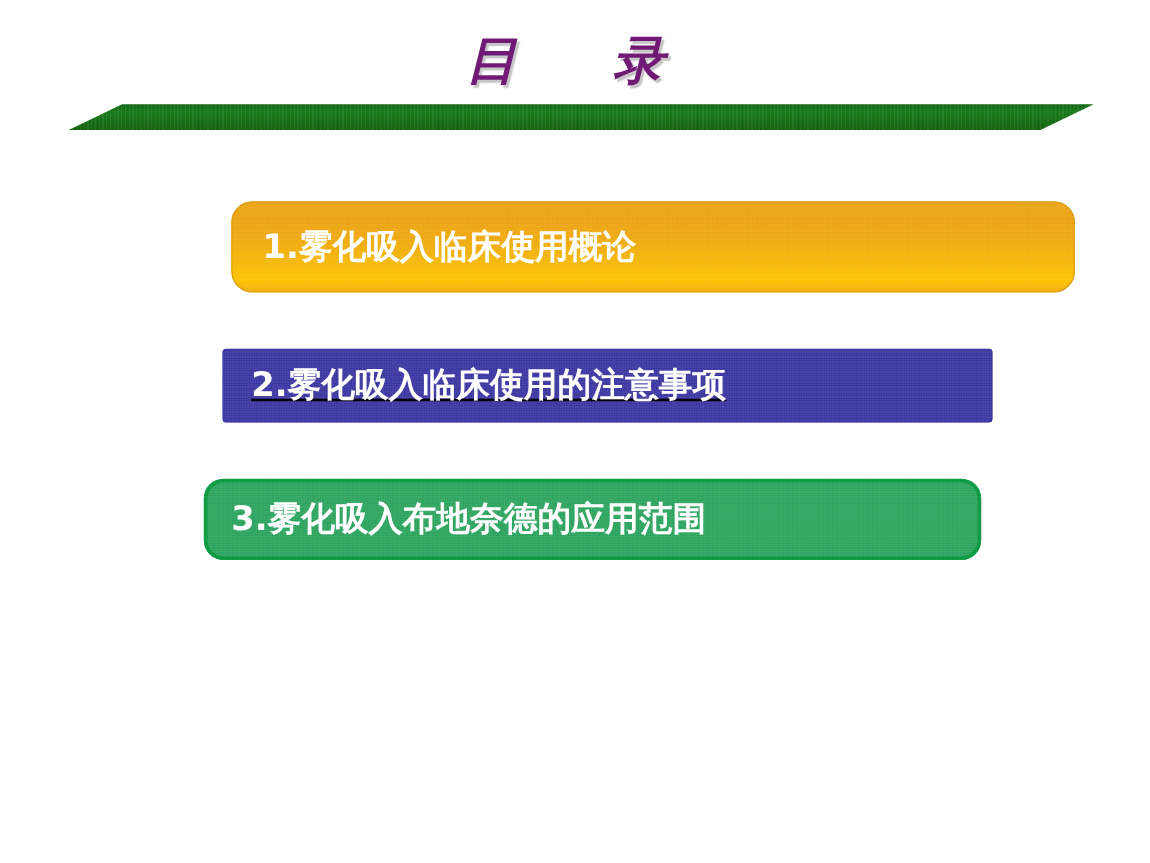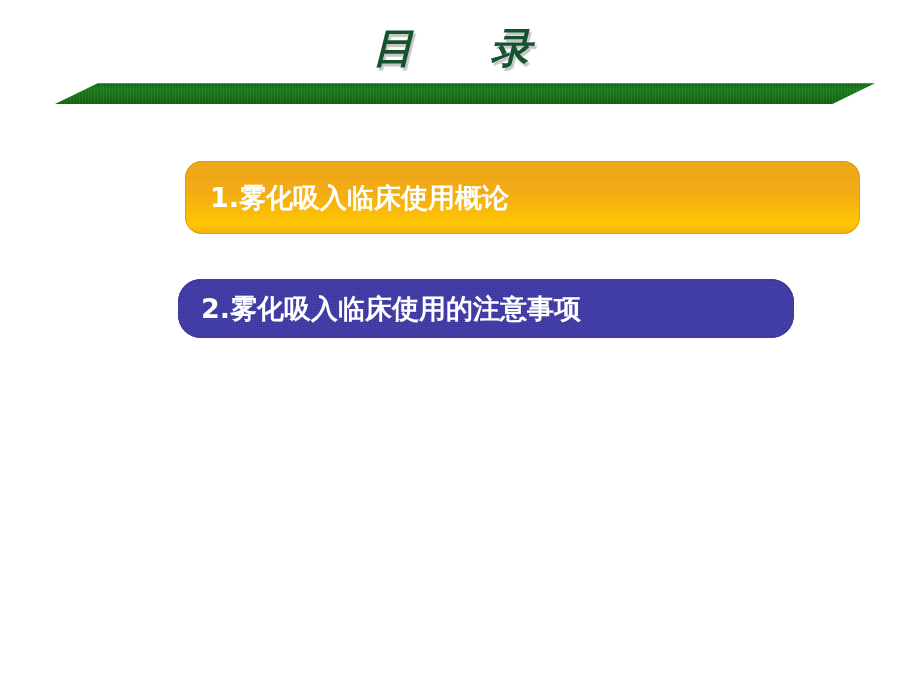--- a/index.html
+++ b/index.html
@@ -26,21 +26,21 @@
     position: absolute;
     left: 0;
     top: 26px;
     width: 920px;
     text-align: center;
     font-family: "DejaVu Serif", "Liberation Serif", serif;
     font-size: 41px;
     font-weight: bold;
     font-style: italic;
     letter-spacing: 16px;
-    color: #14532d;
+    color: #701a75;
     text-shadow: 2px 3px 1px rgba(150,150,150,0.55);
     line-height: 1.1;
     white-space: pre;
   }
 
   
   .banner-wrap {
     position: absolute;
     left: 55px;
     top: 80px;
@@ -116,23 +116,24 @@
   #item-1 .agenda-label {
     margin-left: 25px;
   }
 
   
   #item-2 {
     left: 178px;
     top: 279px;
     width: 616px;
     height: 59px;
-    border-radius: 23px;
+    border-radius: 3px;
     background: #3a35a0;
     box-shadow: inset 0 0 0 1px #3430a0;
+    text-decoration: underline;
   }
   #item-2 .agenda-label {
     margin-left: 23px;
   }
 
   
   #item-3 {
     left: 163px;
     top: 383px;
     width: 622px;
@@ -179,14 +180,18 @@
   <div class="agenda-item" id="item-1">
     <div class="tex"></div>
     <span class="agenda-label">1.雾化吸入临床使用概论</span>
   </div>
 
   <div class="agenda-item" id="item-2">
     <div class="tex"></div>
     <span class="agenda-label">2.雾化吸入临床使用的注意事项</span>
   </div>
 
+  <div class="agenda-item" id="item-3">
+    <div class="tex"></div>
+    <span class="agenda-label">3.雾化吸入布地奈德的应用范围</span>
+  </div>
 
 </div>
 
 </body></html>

